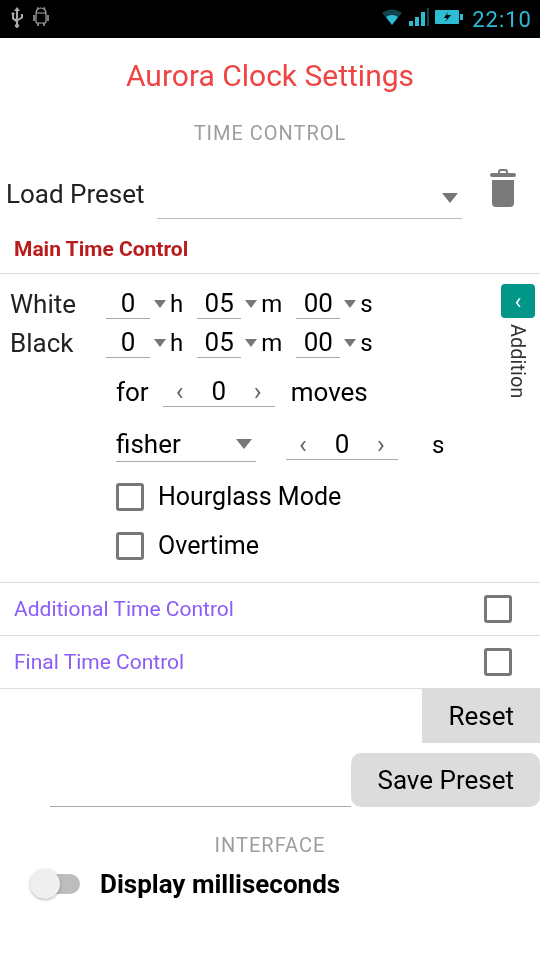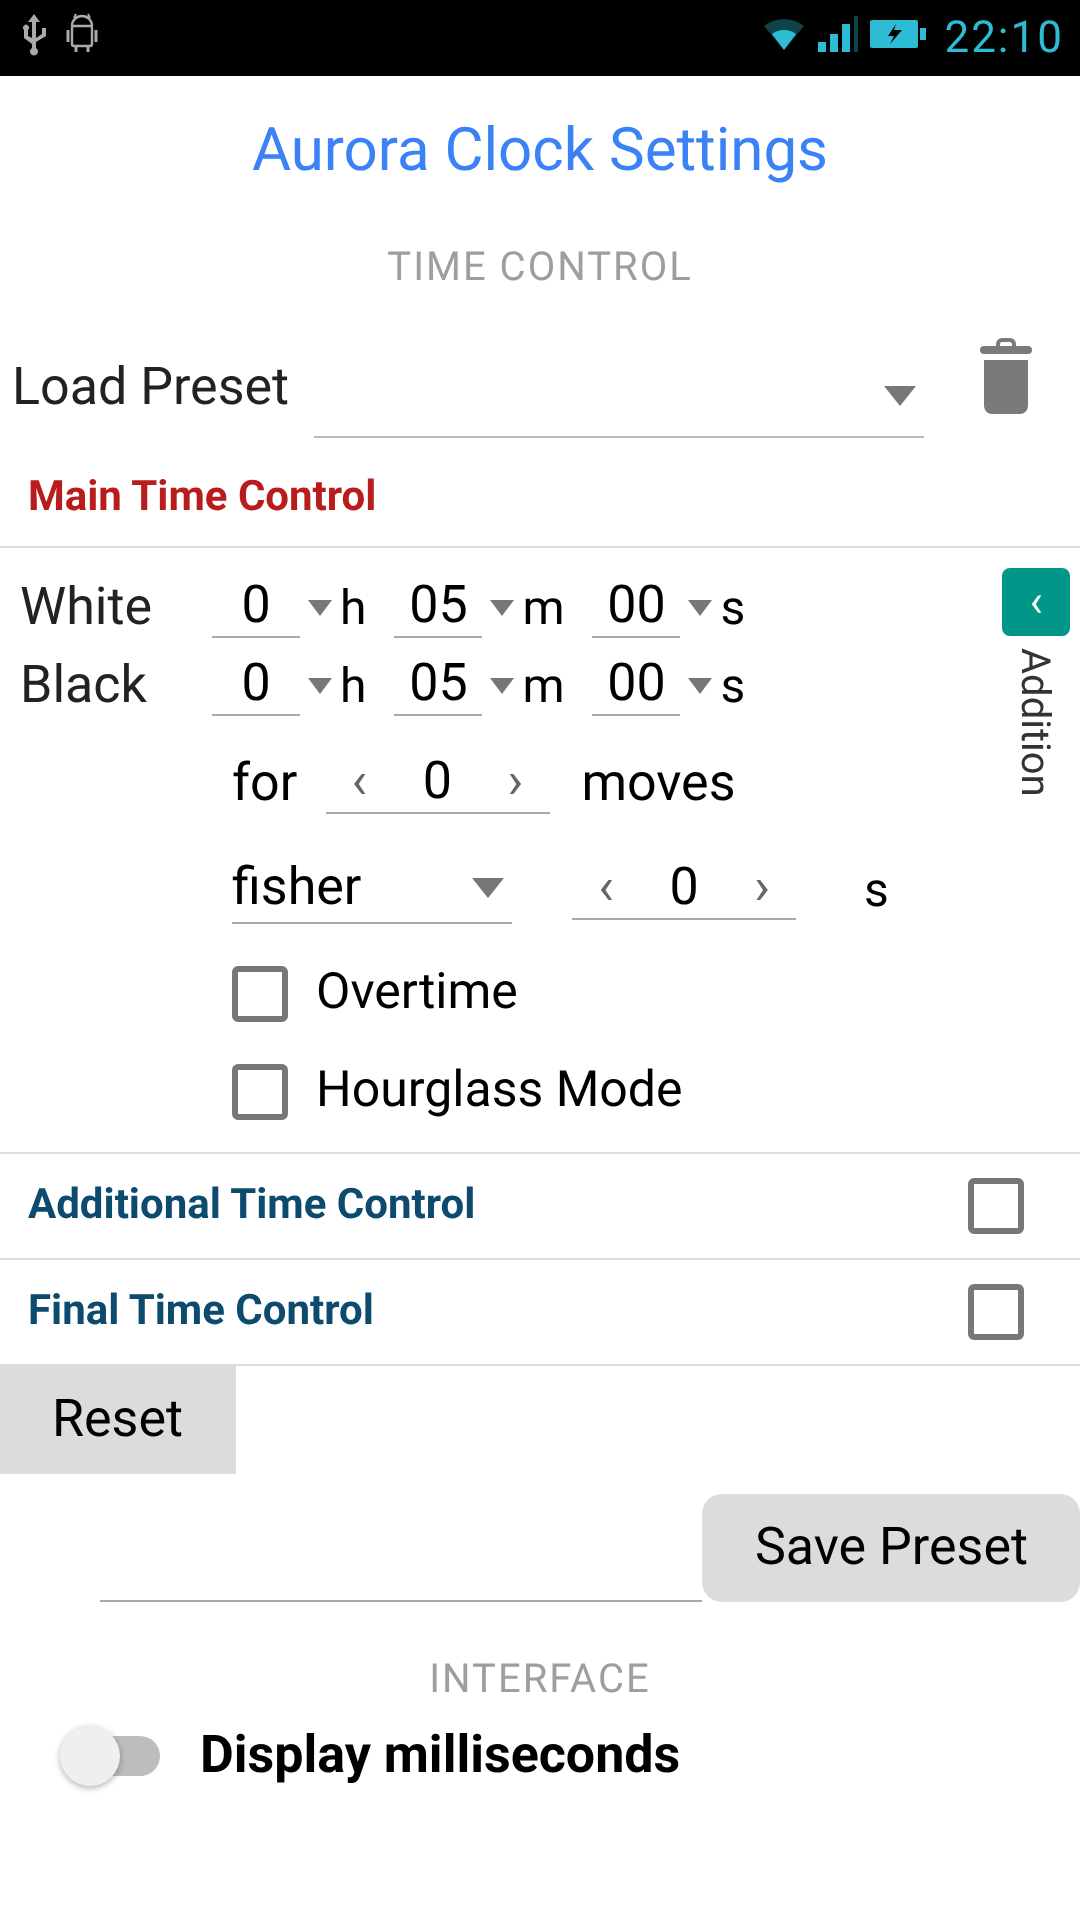--- a/index.html
+++ b/index.html
@@ -1,21 +1,21 @@
 <!DOCTYPE html>
 <html><head>
 <meta charset="utf-8">
 <style>
   * { box-sizing: border-box; margin: 0; padding: 0; }
   body { font-family: Roboto, Arial, sans-serif; width: 540px; height: 960px; background: #fff; overflow: hidden; }
   .status-bar { height: 38px; background: #000; display: flex; align-items: center; padding: 0 8px; color: #fff; }
   .status-left { display: flex; gap: 6px; align-items: center; }
   .status-right { margin-left: auto; display: flex; gap: 4px; align-items: center; color: #2dbcd4; }
   .clock { font-size: 22px; margin-left: 4px; letter-spacing: 1px; }
-  .title { font-size: 30px; font-weight: 400; text-align: center; margin-top: 20px; color: #3b82f6; }
+  .title { font-size: 30px; font-weight: 400; text-align: center; margin-top: 20px; color: #ef4444; }
   .section-label { text-align: center; color: #9e9e9e; font-size: 20px; letter-spacing: 1px; margin-top: 28px; }
   .preset-row { display: flex; align-items: flex-end; padding: 10px 6px 0 6px; margin-top: 16px; justify-content: space-between; }
   .preset-label { font-size: 26px; color: #222; padding-bottom: 10px; }
   .preset-select { flex: 1; margin-left: 12px; border-bottom: 1px solid #bbb; height: 36px; position: relative; }
   .dd-caret { position: absolute; right: 4px; top: 10px; width: 0; height: 0; border-left: 8px solid transparent; border-right: 8px solid transparent; border-top: 10px solid #777; }
   .trash { width: 42px; height: 42px; margin-left: 20px; margin-right: 10px; position: relative; margin-bottom: 6px; }
   .trash .lid { position: absolute; top: 2px; left: 8px; right: 8px; height: 4px; background: #7a7a7a; border-radius: 2px; }
   .trash .handle { position: absolute; top: -2px; left: 16px; right: 16px; height: 4px; border: 2px solid #7a7a7a; border-bottom: none; border-radius: 3px 3px 0 0; }
   .trash .bin { position: absolute; top: 9px; left: 10px; right: 10px; bottom: 6px; background: #7a7a7a; border-radius: 0 0 4px 4px; }
   .teal-head { color: #b91c1c; font-weight: 700; font-size: 21px; padding: 18px 14px 12px 14px; }
@@ -36,21 +36,21 @@
   .step-btn { width: 34px; text-align: center; font-size: 26px; color: #666; }
   .step-val { width: 44px; text-align: center; font-size: 26px; }
   .moves-label { font-size: 26px; margin-left: 16px; }
   .mode-row { display: flex; align-items: center; margin: 20px 0 0 110px; gap: 24px; }
   .mode-select { width: 140px; border-bottom: 1px solid #aaa; font-size: 26px; display: flex; align-items: center; padding: 2px 0; position: relative; }
   .mode-select .dd-caret { position: static; margin-left: auto; margin-right: 4px; }
   .cb-row { display: flex; align-items: center; margin: 20px 0 0 110px; }
   .cb { width: 28px; height: 28px; border: 3px solid #777; border-radius: 3px; margin-right: 14px; }
   .cb-label { font-size: 25px; }
   .ctl-row { display: flex; align-items: center; justify-content: space-between; padding: 12px 14px; border-top: 1px solid #ddd; }
-  .ctl-head { color: #0c4a6e; font-weight: 700; font-size: 21px; }
+  .ctl-head { color: #8b5cf6; font-weight: 400; font-size: 21px; }
   .btn-row { display: flex; align-items: center; }
   .btn { background: #dcdcdc; font-size: 26px; padding: 12px 26px; }
   .save-row { display: flex; align-items: flex-end; }
   .save-input { flex: 1; height: 38px; border-bottom: 1px solid #aaa; margin-left: 50px; }
   .interface-label { text-align: center; color: #9e9e9e; font-size: 20px; letter-spacing: 1px; margin-top: 26px; }
   .switch-row { display: flex; align-items: center; margin-top: 12px; padding: 0 12px; }
   .switch { width: 48px; height: 20px; background: #bdbdbd; border-radius: 12px; position: relative; margin: 0 20px; }
   .switch .knob { position: absolute; left: -2px; top: -5px; width: 30px; height: 30px; background: #efefef; border-radius: 50%; box-shadow: 0 1px 3px rgba(0,0,0,.3); }
   .switch-label { font-size: 26px; font-weight: bold; }
 </style>
@@ -167,28 +167,28 @@
         <span class="dd-caret"></span>
       </div>
       <div class="stepper" style="margin-left:6px;">
         <span class="step-btn">‹</span>
         <span class="step-val">0</span>
         <span class="step-btn">›</span>
       </div>
       <span class="unit" style="margin-left:10px;">s</span>
     </div>
 
+    <div class="cb-row">
+      <div class="cb"></div>
+      <span class="cb-label">Hourglass Mode</span>
+    </div>
+
     <div class="cb-row" style="margin-bottom:6px;">
       <div class="cb"></div>
       <span class="cb-label">Overtime</span>
-    </div>
-
-    <div class="cb-row">
-      <div class="cb"></div>
-      <span class="cb-label">Hourglass Mode</span>
     </div>
   </div>
   <div class="side-tab">
     <div style="display:flex;flex-direction:column;align-items:center;">
       <div class="side-arrow">‹</div>
       <div class="side-text">Addition</div>
     </div>
   </div>
 </div>
 
@@ -197,21 +197,21 @@
   <div class="cb"></div>
 </div>
 
 <div class="ctl-row">
   <span class="ctl-head">Final Time Control</span>
   <div class="cb"></div>
 </div>
 
 <div class="hr"></div>
 
-<div class="btn-row" style="justify-content:flex-start;margin-top:0;">
+<div class="btn-row" style="justify-content:flex-end;margin-top:0;">
   <div class="btn">Reset</div>
 </div>
 
 <div class="save-row" style="margin-top:10px;">
   <div class="save-input"></div>
   <div class="btn" style="margin-left:0;border-radius:10px;">Save Preset</div>
 </div>
 
 <div class="interface-label">INTERFACE</div>
 

